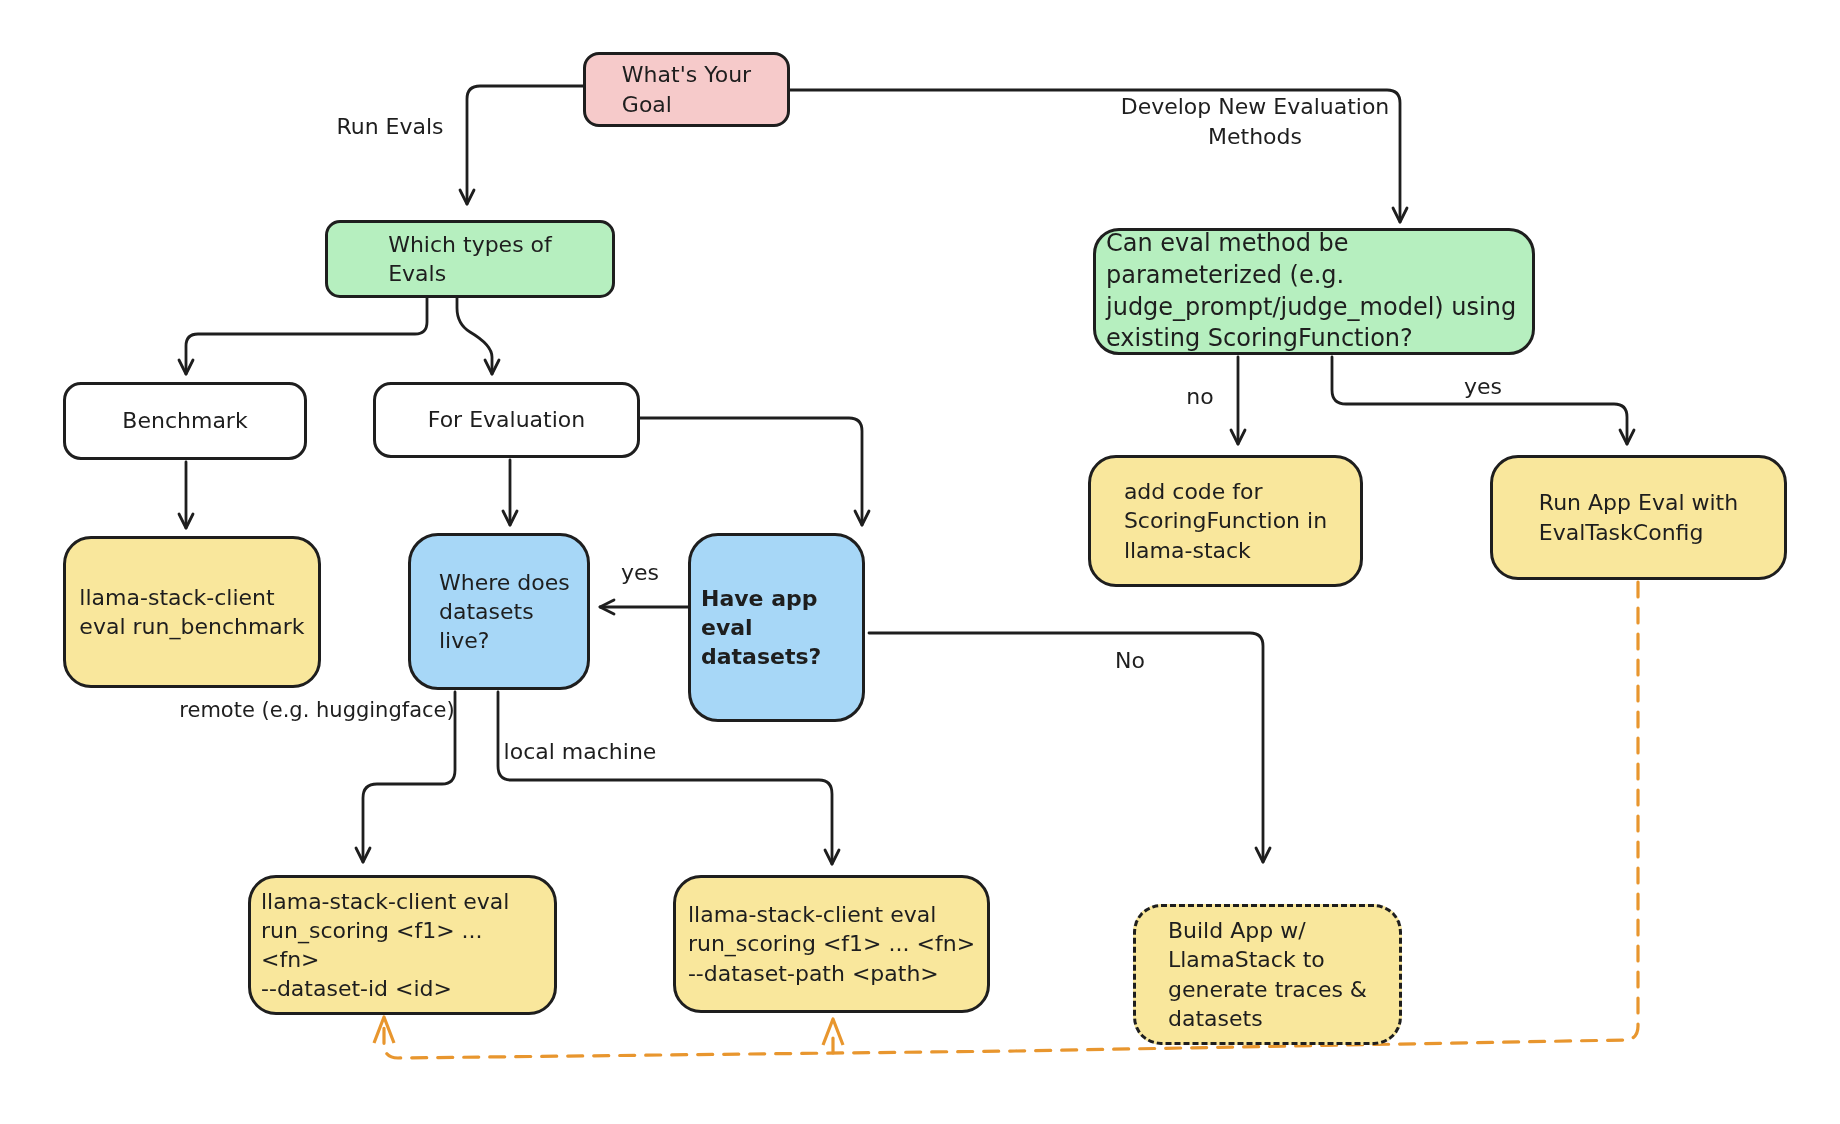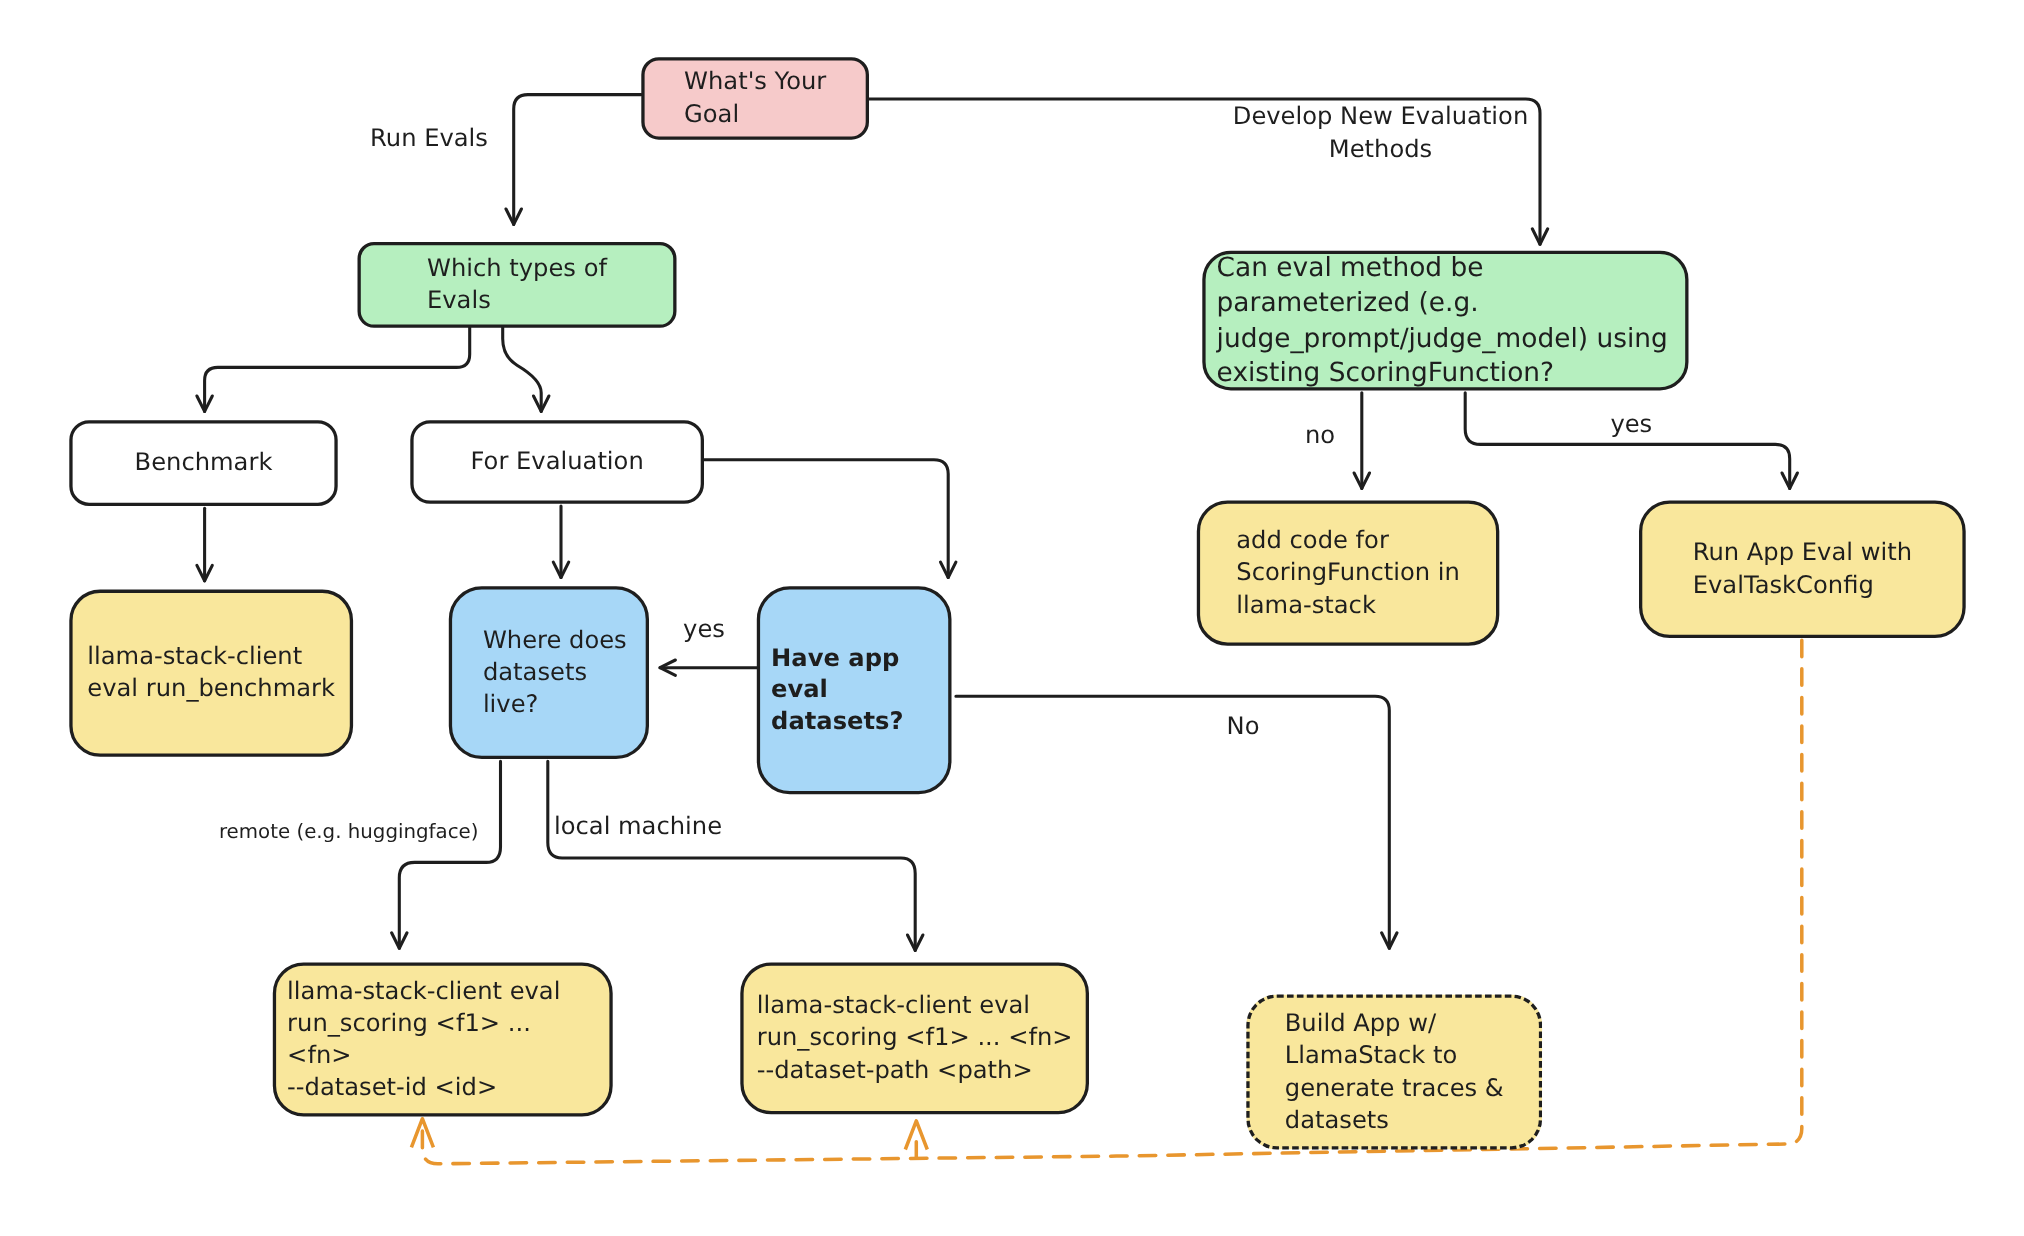--- a/index.html
+++ b/index.html
@@ -49,21 +49,21 @@
   #n-scoreid{left:248px;top:875px;width:309px;height:140px;}
   #n-scorepath{left:673px;top:875px;width:317px;height:138px;}
   #n-buildapp{left:1133px;top:904px;width:269px;height:141px;}
   
   #l-runevals{left:390px;top:112px;}
   #l-develop{left:1255px;top:92px;}
   #l-yesleft{left:640px;top:558px;}
   #l-no{left:1130px;top:646px;}
   #l-nosmall{left:1200px;top:382px;}
   #l-yesright{left:1483px;top:372px;}
-  #l-remote{left:317px;top:745px;font-size:18px;}
+  #l-remote{left:317px;top:696px;font-size:21px;}
   #l-local{left:580px;top:737px;}
 </style>
 </head>
 <body>
 
 <div id="canvas">
 
   <svg id="edges" viewBox="0 0 1840 1124">
     <defs>
       <marker id="arrow" markerUnits="userSpaceOnUse" markerWidth="22" markerHeight="22" refX="17" refY="10" orient="auto">

